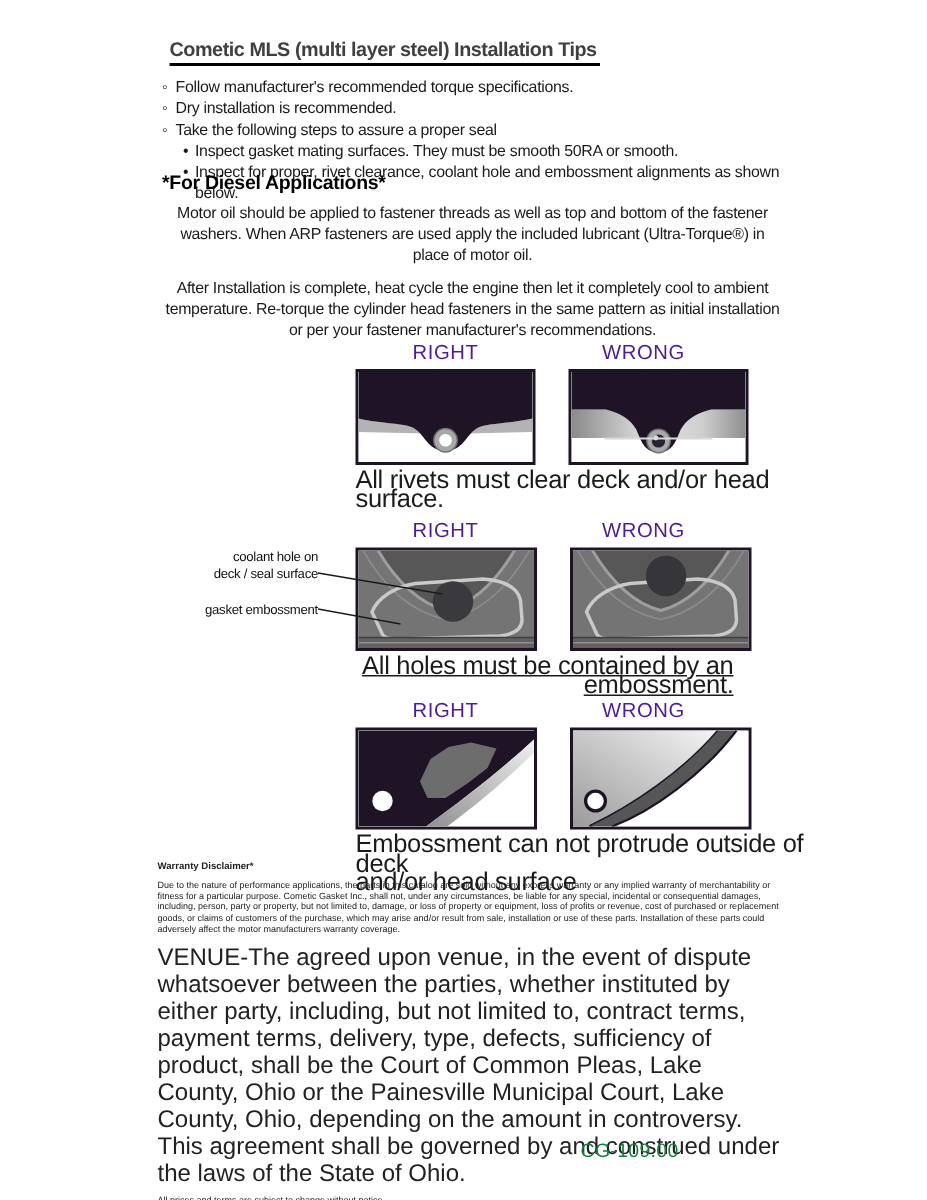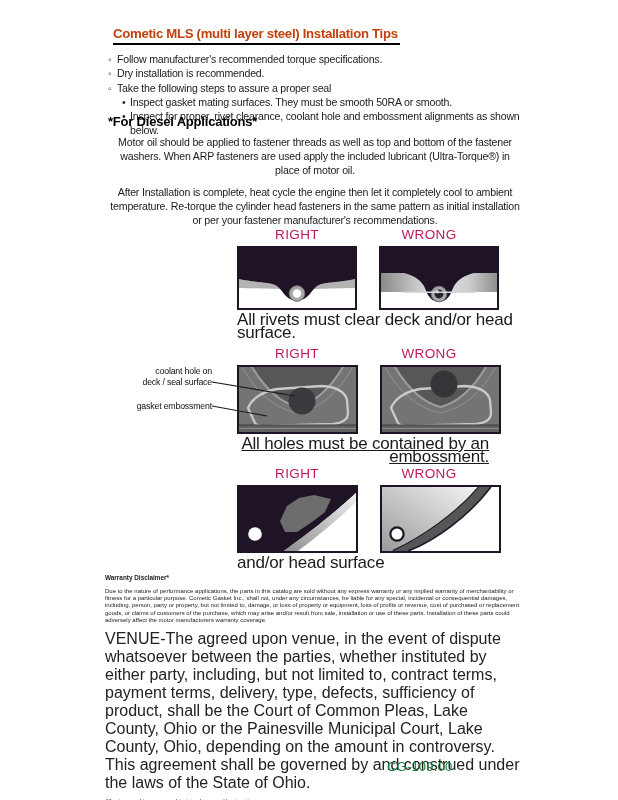--- a/index.html
+++ b/index.html
@@ -6,35 +6,35 @@
   html,body { background:#e9e9e9; }
   .page {
     position:relative; width:618px; height:800px; background:#ffffff;
     font-family:"Liberation Sans", sans-serif; color:#1b1b1b; overflow:hidden;
     margin:0 auto;
   }
   
   .tips { position:absolute; top:24px; left:108px; width:412px; }
   .title {
     display:inline-block; font-size:13.2px; font-weight:bold; letter-spacing:-0.3px;
-    color:#c2410c; border-bottom:2px solid #000; padding:0 2px 2px 0; margin:0 0 7px 5px;
+    color:#404040; border-bottom:2px solid #000; padding:0 2px 2px 0; margin:0 0 7px 5px;
   }
   .bi { display:flex; font-size:10.6px; letter-spacing:-0.2px; line-height:14.3px; }
   .bi .m  { width:9px; flex:0 0 9px; }
   .bi.sub { margin-left:14px; }
   .bi.sub .m { width:8px; flex:0 0 8px; }
   
   .diesel { position:absolute; top:114px; left:108px; width:414px; }
   .diesel h2 { font-size:13px; font-weight:bold; color:#000; letter-spacing:-0.2px; margin:0 0 6px; }
   .diesel p { font-size:10.6px; letter-spacing:-0.2px; line-height:14px; margin:0 0 8px;text-align:center; }
   .diesel p.note { margin:4px 0 0; }
   
   .figures { position:absolute; top:227px; left:237px; width:300px; }
   .lblrow { display:flex; width:252px; margin-bottom:4px; }
-  .lblrow span { width:120px; text-align:center; font-size:13.5px; letter-spacing:0.4px; color:#be185d; }
+  .lblrow span { width:120px; text-align:center; font-size:13.5px; letter-spacing:0.4px; color:#4c1d95; }
   .lblrow span + span { margin-left:12px; }
   .boxes { display:flex; gap:22px; position:relative; }
   .boxes svg { display:block; border:2px solid #1e1426; background:#fff; }
   .cap { font-size:17px; letter-spacing:-0.2px; line-height:12.5px; margin-top:4px; }
   .cap.center { width:252px; text-align:right;text-decoration:underline; }
   .fig { margin-bottom:7px; }
   .fig.f2 { margin-bottom:3px; }
   .callout { position:absolute; width:115px; left:-140px; text-align:right;
              font-size:8.8px; letter-spacing:-0.2px; line-height:10.5px; color:#111; }
   .co1 { top:1px; } .co2 { top:36px; }
@@ -187,20 +187,21 @@
           </defs>
           <rect width="117" height="64" fill="#ffffff"></rect>
           <path d="M0,0 H97 C75,26 41,50 11,64 H0 Z" fill="url(#g-band3)"></path>
           <path d="M97,0 C75,26 41,50 11,64" stroke="#1e1426" stroke-width="2" fill="none"></path>
           <path d="M11,64 C41,50 75,26 97,0 L109,0 C87,29 53,54 26,64 Z" fill="#565656"></path>
           <path d="M26,64 C53,54 87,29 109,0" stroke="#1e1426" stroke-width="1.5" fill="none"></path>
           <circle cx="15" cy="47" r="6.6" fill="#ffffff" stroke="#1e1426" stroke-width="2.2"></circle>
         </svg>
       </div>
       <div class="cap">
+        <div>Embossment can not protrude outside of deck</div>
         <div>and/or head surface</div>
       </div>
     </div>
   </div>
 
   <div class="disclaimer">
     <h3>Warranty Disclaimer*</h3>
     <p>Due to the nature of performance applications, the parts in this catalog are sold without any express warranty or any implied warranty of merchantability or fitness for a particular purpose.  Cometic Gasket Inc., shall not, under any circumstances, be liable for any special, incidental or consequential damages, including, person, party or property, but not limited to, damage, or loss of property or equipment, loss of profits or revenue, cost of purchased or replacement goods, or claims of customers of the purchase, which may arise and/or result from sale, installation or use of these parts.  Installation of these parts could adversely affect the motor manufacturers warranty coverage.</p>
     <p>
       </p>

